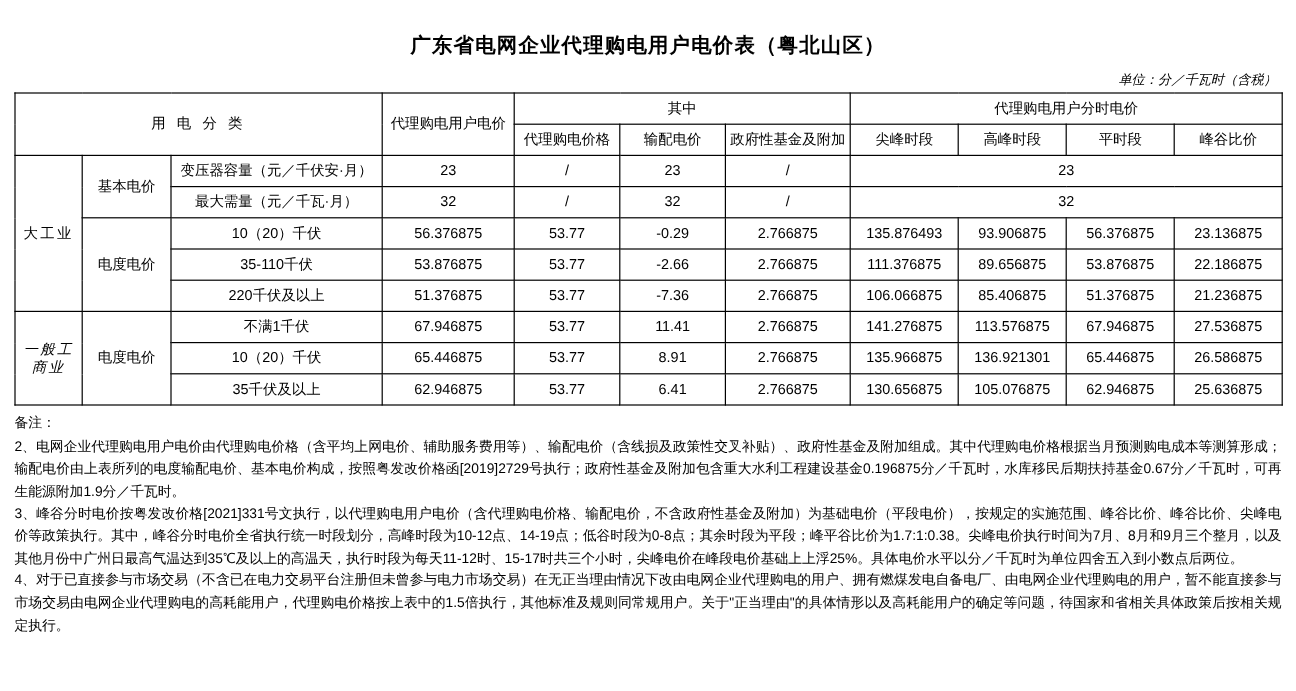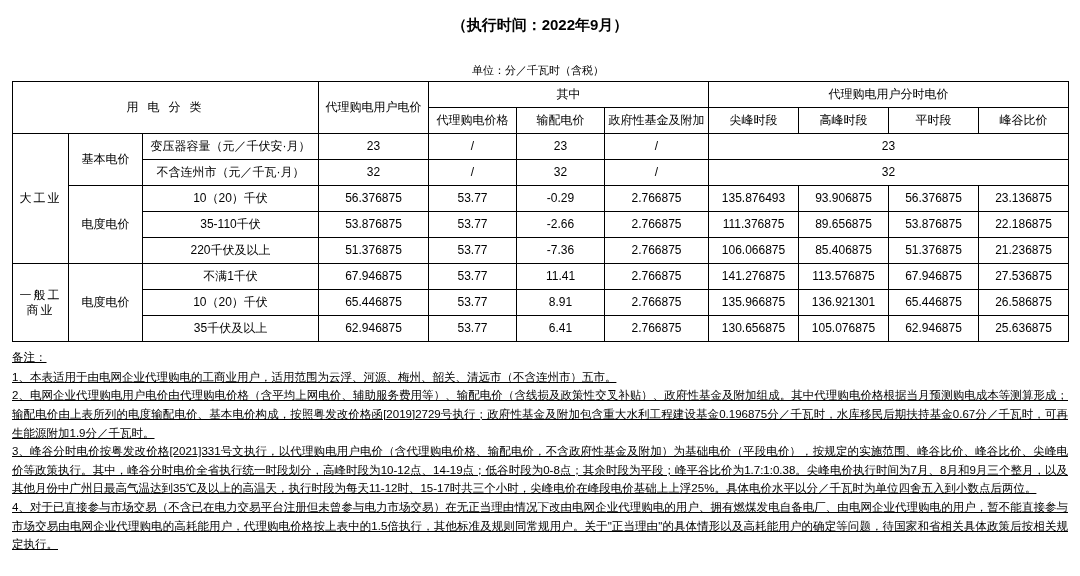--- a/index.html
+++ b/index.html
@@ -26,43 +26,43 @@
     letter-spacing: 1px;
     margin-top: 26px;
   }
   .subtitle {
     text-align: center;
     font-size: 15px;
     font-weight: bold;
     margin-top: 16px;
   }
   .unit-line {
-    text-align: center;
+    text-align: right;
     font-size: 11px;
-    margin-top: 28px;
+    margin-top: 10px;
     padding-right: 4px;
+    font-style: italic;
   }
   table.rate {
     border-collapse: collapse;
     width: 1056px;
     margin-top: 3px;
     table-layout: fixed;
   }
   table.rate th, table.rate td {
     border: 1px solid #000000;
     font-size: 12px;
     font-weight: normal;
     text-align: center;
     vertical-align: middle;
     padding: 2px 1px;
     line-height: 1.25;
   }
   table.rate th {
     height: 21px;
-    font-family: Liberation Serif, serif;
   }
   table.rate td {
     height: 21px;
   }
   .hdr-main {
     font-size: 13px;
     letter-spacing: 3px;
     margin-left: 11px;
   }
   .cat-vertical {
@@ -70,35 +70,35 @@
     font-size: 13px;
   }
   .notes {
     margin-top: 6px;
     font-size: 11.5px;
     line-height: 1.62;
   }
   .notes p {
     margin: 0;
     text-align: justify;
-    text-decoration: underline;
   }
   .notes .note-head {
     margin-bottom: 1px;
   }
   .vcell span {
     display: inline-block;
+    font-style: italic;
   }
 </style>
 </head>
 <body>
 
 <div class="page">
 
-  <div class="subtitle">（执行时间：2022年9月）</div>
+  <div class="title">广东省电网企业代理购电用户电价表（粤北山区）</div>
   <div class="unit-line">单位：分／千瓦时（含税）</div>
 
   <table class="rate">
     <colgroup>
       <col style="width:56px">
       <col style="width:74px">
       <col style="width:176px">
       <col style="width:110px">
       <col style="width:88px">
       <col style="width:88px">
@@ -132,21 +132,21 @@
         <td rowspan="2">基本电价</td>
         <td>变压器容量（元／千伏安·月）</td>
         <td>23</td>
         <td>/</td>
         <td>23</td>
         <td>/</td>
         <td colspan="4">23</td>
       </tr>
 
       <tr>
-        <td>不含连州市（元／千瓦·月）</td>
+        <td>最大需量（元／千瓦·月）</td>
         <td>32</td>
         <td>/</td>
         <td>32</td>
         <td>/</td>
         <td colspan="4">32</td>
       </tr>
 
       <tr>
         <td rowspan="3">电度电价</td>
         <td>10（20）千伏</td>
@@ -215,19 +215,18 @@
         <td>130.656875</td>
         <td>105.076875</td>
         <td>62.946875</td>
         <td>25.636875</td>
       </tr>
     </tbody>
   </table>
 
   <div class="notes">
     <p class="note-head">备注：</p>
-    <p>1、本表适用于由电网企业代理购电的工商业用户，适用范围为云浮、河源、梅州、韶关、清远市（不含连州市）五市。</p>
     <p>2、电网企业代理购电用户电价由代理购电价格（含平均上网电价、辅助服务费用等）、输配电价（含线损及政策性交叉补贴）、政府性基金及附加组成。其中代理购电价格根据当月预测购电成本等测算形成；输配电价由上表所列的电度输配电价、基本电价构成，按照粤发改价格函[2019]2729号执行；政府性基金及附加包含重大水利工程建设基金0.196875分／千瓦时，水库移民后期扶持基金0.67分／千瓦时，可再生能源附加1.9分／千瓦时。</p>
     <p>3、峰谷分时电价按粤发改价格[2021]331号文执行，以代理购电用户电价（含代理购电价格、输配电价，不含政府性基金及附加）为基础电价（平段电价），按规定的实施范围、峰谷比价、峰谷比价、尖峰电价等政策执行。其中，峰谷分时电价全省执行统一时段划分，高峰时段为10-12点、14-19点；低谷时段为0-8点；其余时段为平段；峰平谷比价为1.7:1:0.38。尖峰电价执行时间为7月、8月和9月三个整月，以及其他月份中广州日最高气温达到35℃及以上的高温天，执行时段为每天11-12时、15-17时共三个小时，尖峰电价在峰段电价基础上上浮25%。具体电价水平以分／千瓦时为单位四舍五入到小数点后两位。</p>
     <p>4、对于已直接参与市场交易（不含已在电力交易平台注册但未曾参与电力市场交易）在无正当理由情况下改由电网企业代理购电的用户、拥有燃煤发电自备电厂、由电网企业代理购电的用户，暂不能直接参与市场交易由电网企业代理购电的高耗能用户，代理购电价格按上表中的1.5倍执行，其他标准及规则同常规用户。关于"正当理由"的具体情形以及高耗能用户的确定等问题，待国家和省相关具体政策后按相关规定执行。</p>
   </div>
 
 </div>
 
 </body></html>

